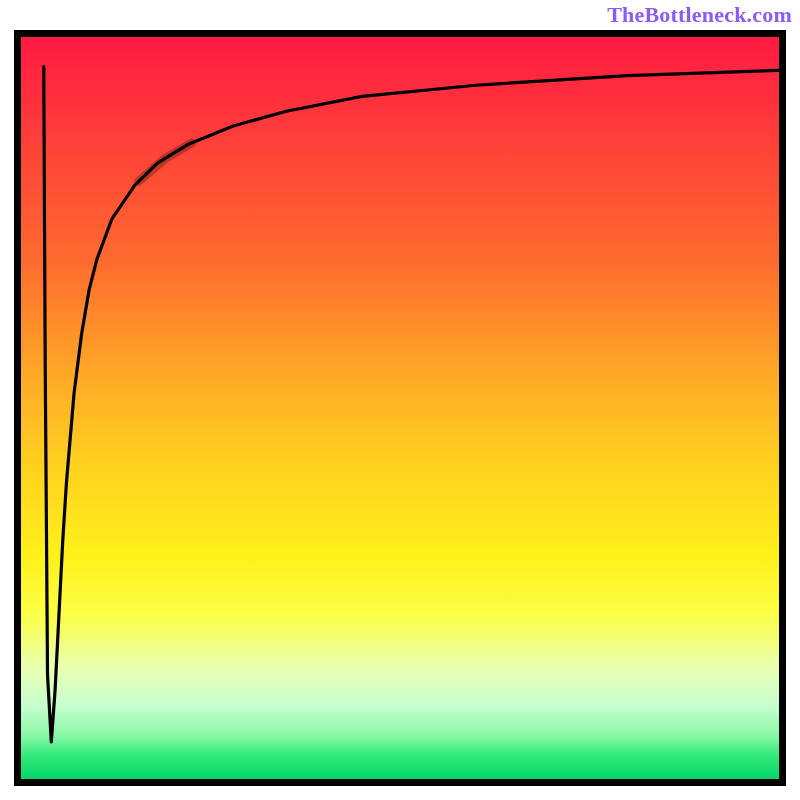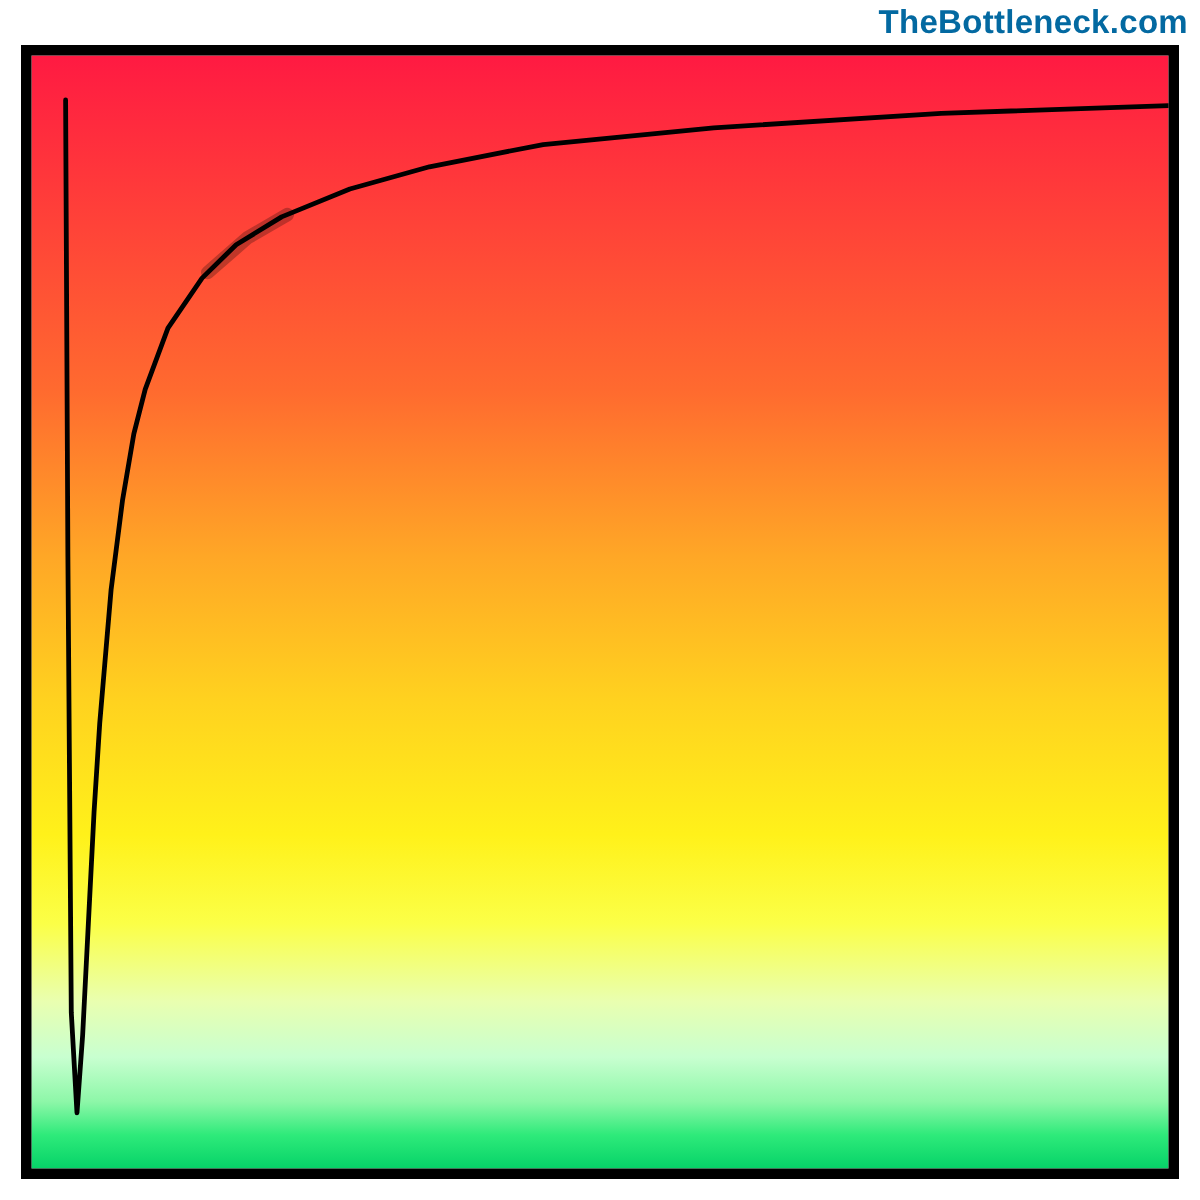--- a/index.html
+++ b/index.html
@@ -15,22 +15,23 @@
     position: relative;
     width: 800px;
     height: 800px;
   }
   .attribution {
     position: absolute;
     top: 2px;
     right: 8px;
     font-size: 22px;
     font-weight: 600;
-    color: #0369a1;
+    color: #8b5cf6;
     letter-spacing: 0.2px;
+    font-family: Liberation Serif, serif;
   }
   .chart-frame {
     position: absolute;
     left: 14px;
     top: 30px;
     width: 772px;
     height: 756px;
     background: linear-gradient(
       to bottom,
       #ff1a42 0%,

